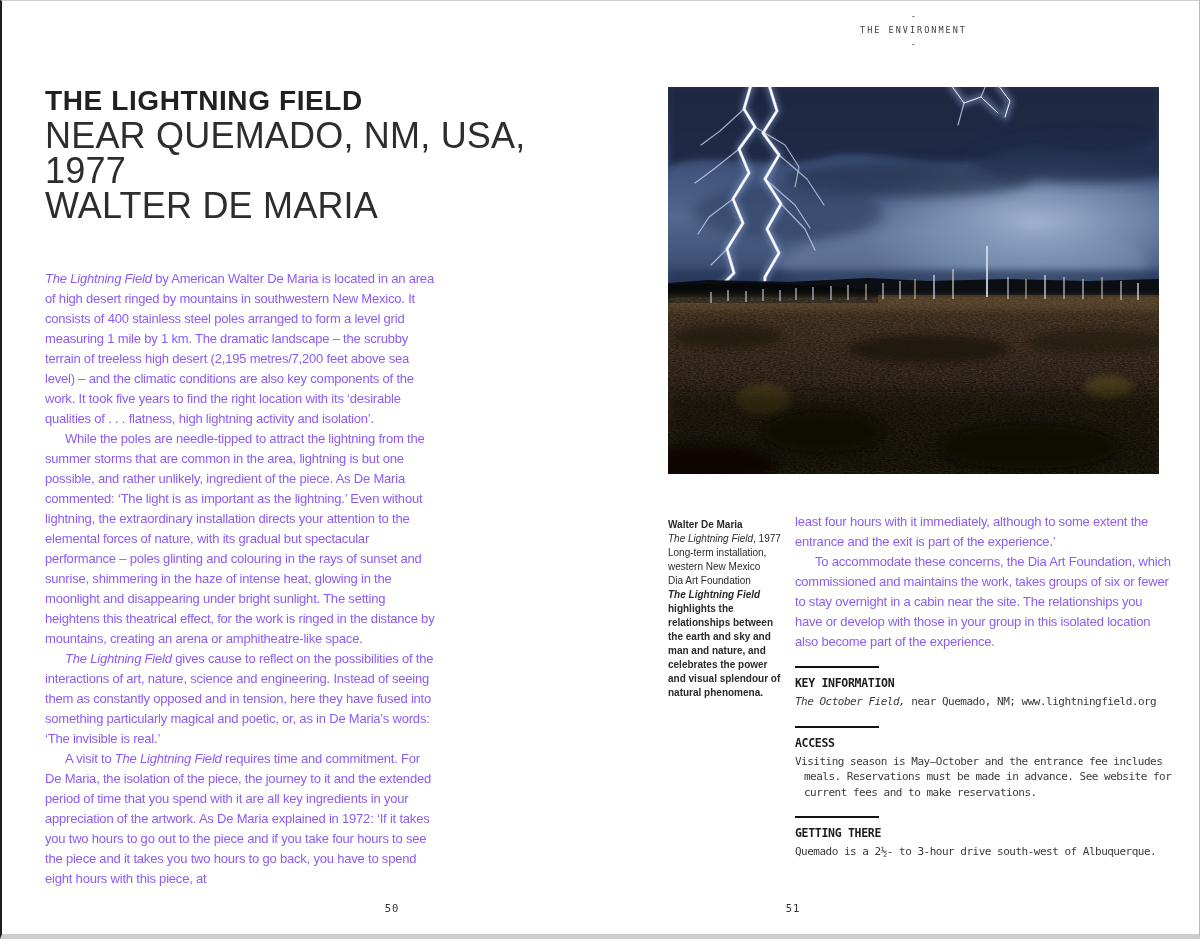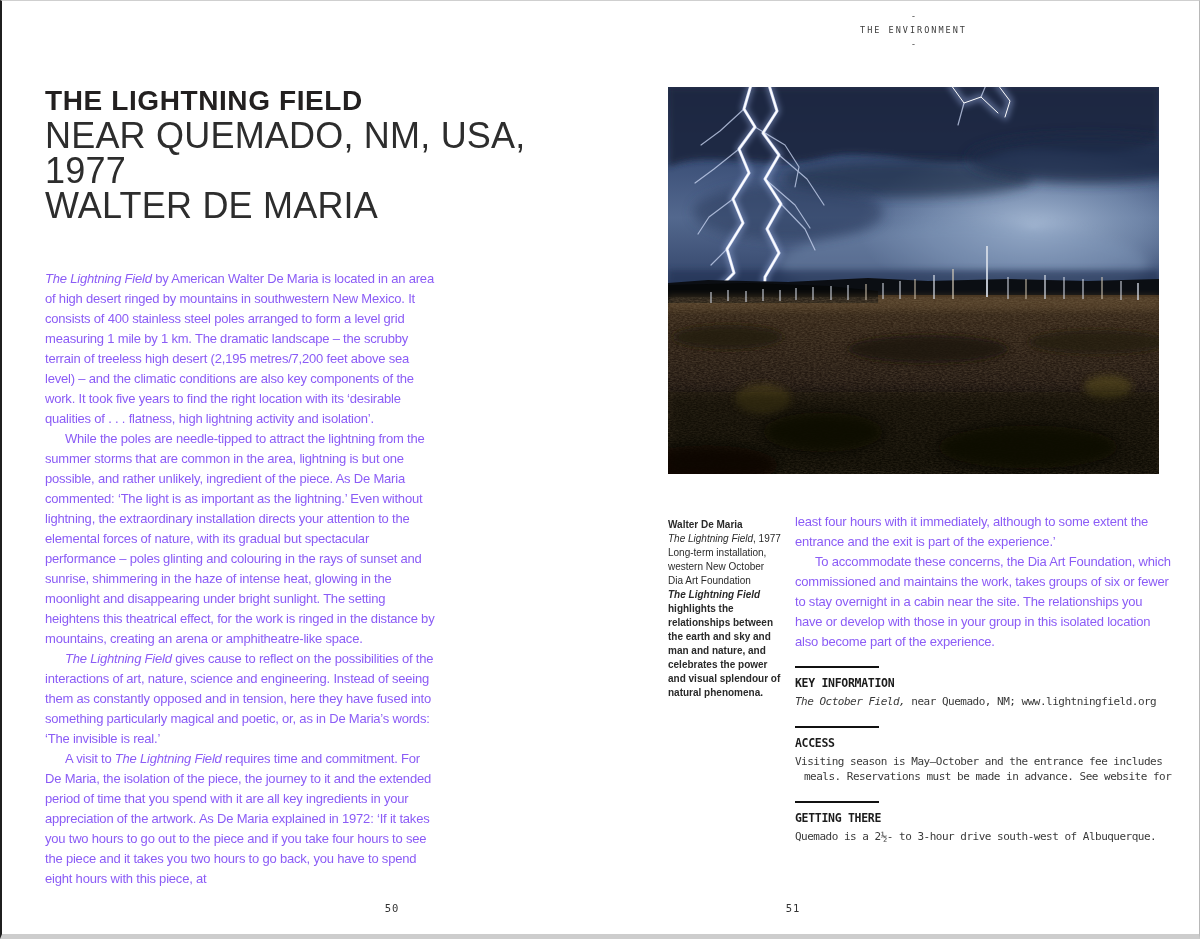--- a/index.html
+++ b/index.html
@@ -190,21 +190,21 @@
         <line x1="470" y1="196" x2="470" y2="213" stroke-width="1.4"></line>
       </g>
     </svg>
   </div>
 
   <div id="caption-col">
     <div id="caption-credit">
         <div><span class="bd">Walter De Maria</span></div>
         <div><span class="it">The Lightning Field</span><span>, 1977</span></div>
         <div><span>Long-term installation,</span></div>
-        <div><span>western New October</span></div>
+        <div><span>western New Mexico</span></div>
         <div><span>Dia Art Foundation</span></div>
       </div>
     <div id="caption-note"><span class="it bd">The Lightning Field</span><span class="bd"> highlights the relationships between the earth and sky and man and nature, and celebrates the power and visual splendour of natural phenomena.</span></div>
   </div>
 
   <div id="right-col">
     <div id="right-body" class="bodycol">
         <p><span>least four hours with it immediately, although to some extent the entrance and the exit is part of the experience.’</span></p>
         <p class="indent"><span>To accommodate these concerns, the Dia Art Foundation, which commissioned and maintains the work, takes groups of six or fewer to stay overnight in a cabin near the site. The relationships you have or develop with those in your group in this isolated location also become part of the experience.</span></p>
       </div>
@@ -212,20 +212,21 @@
         <div class="info-section">
           <div class="info-rule"></div>
           <div class="info-heading">KEY INFORMATION</div>
           <div class="info-line"><span class="it">The October Field,</span><span> near Quemado, NM; www.lightningfield.org</span></div>
         </div>
         <div class="info-section">
           <div class="info-rule"></div>
           <div class="info-heading">ACCESS</div>
           <div class="info-line"><span>Visiting season is May–October and the entrance fee includes</span></div>
           <div class="info-line indent-sm"><span>meals. Reservations must be made in advance. See website for</span></div>
+          <div class="info-line indent-sm"><span>current fees and to make reservations.</span></div>
         </div>
         <div class="info-section">
           <div class="info-rule"></div>
           <div class="info-heading">GETTING THERE</div>
           <div class="info-line"><span>Quemado is a 2½- to 3-hour drive south-west of Albuquerque.</span></div>
         </div>
       </div>
   </div>
 
   <div class="pagenum" id="pagenum-left">50</div>

